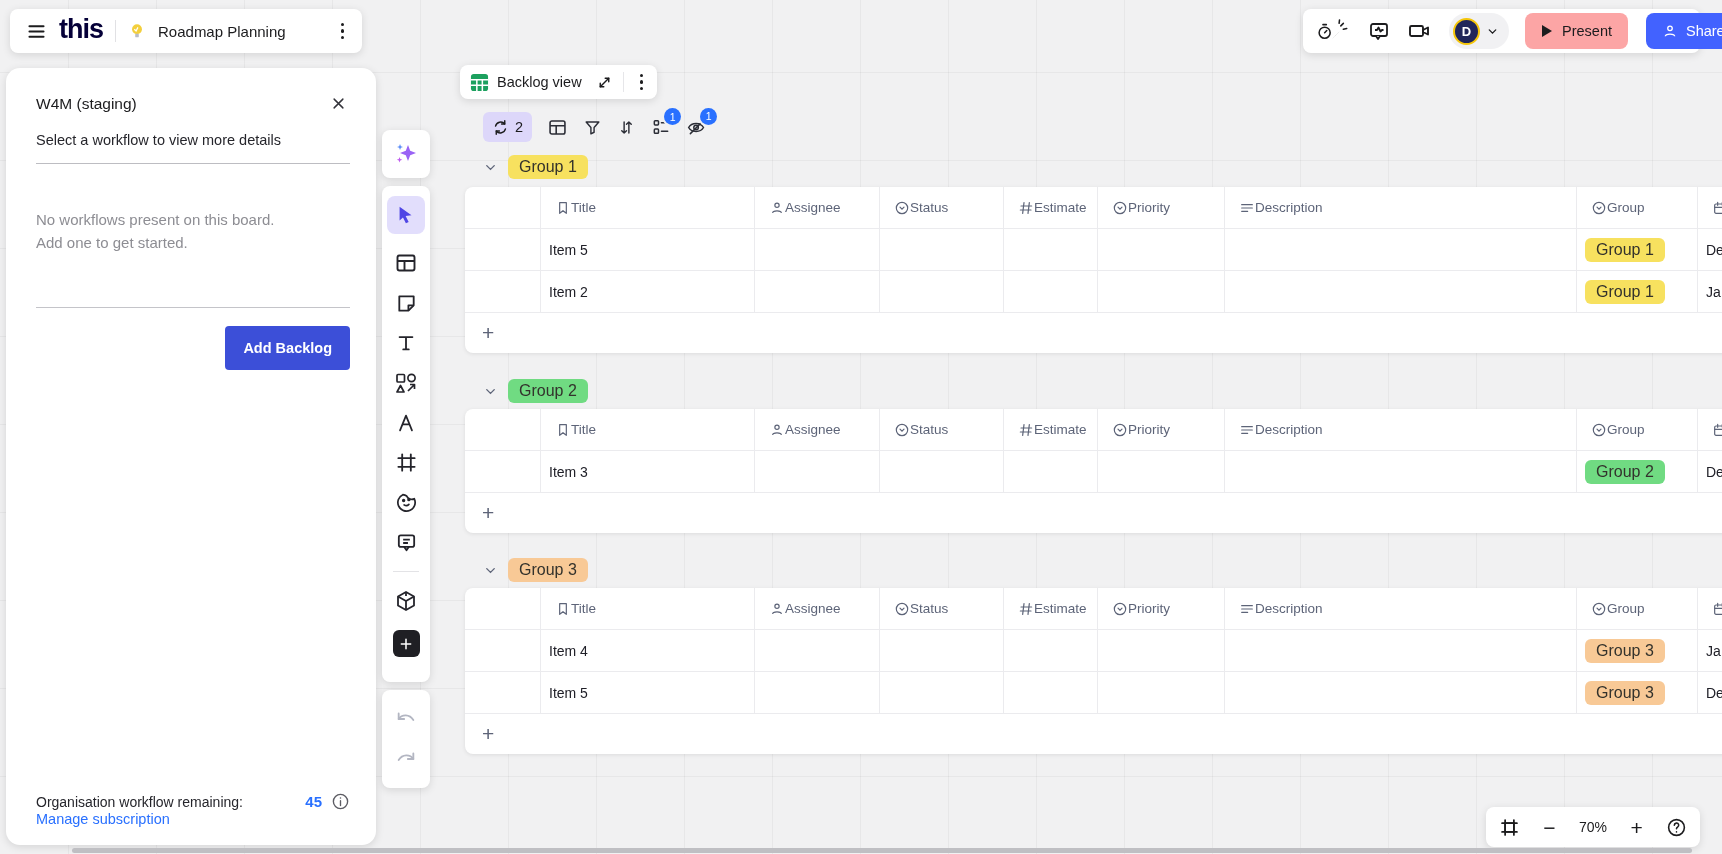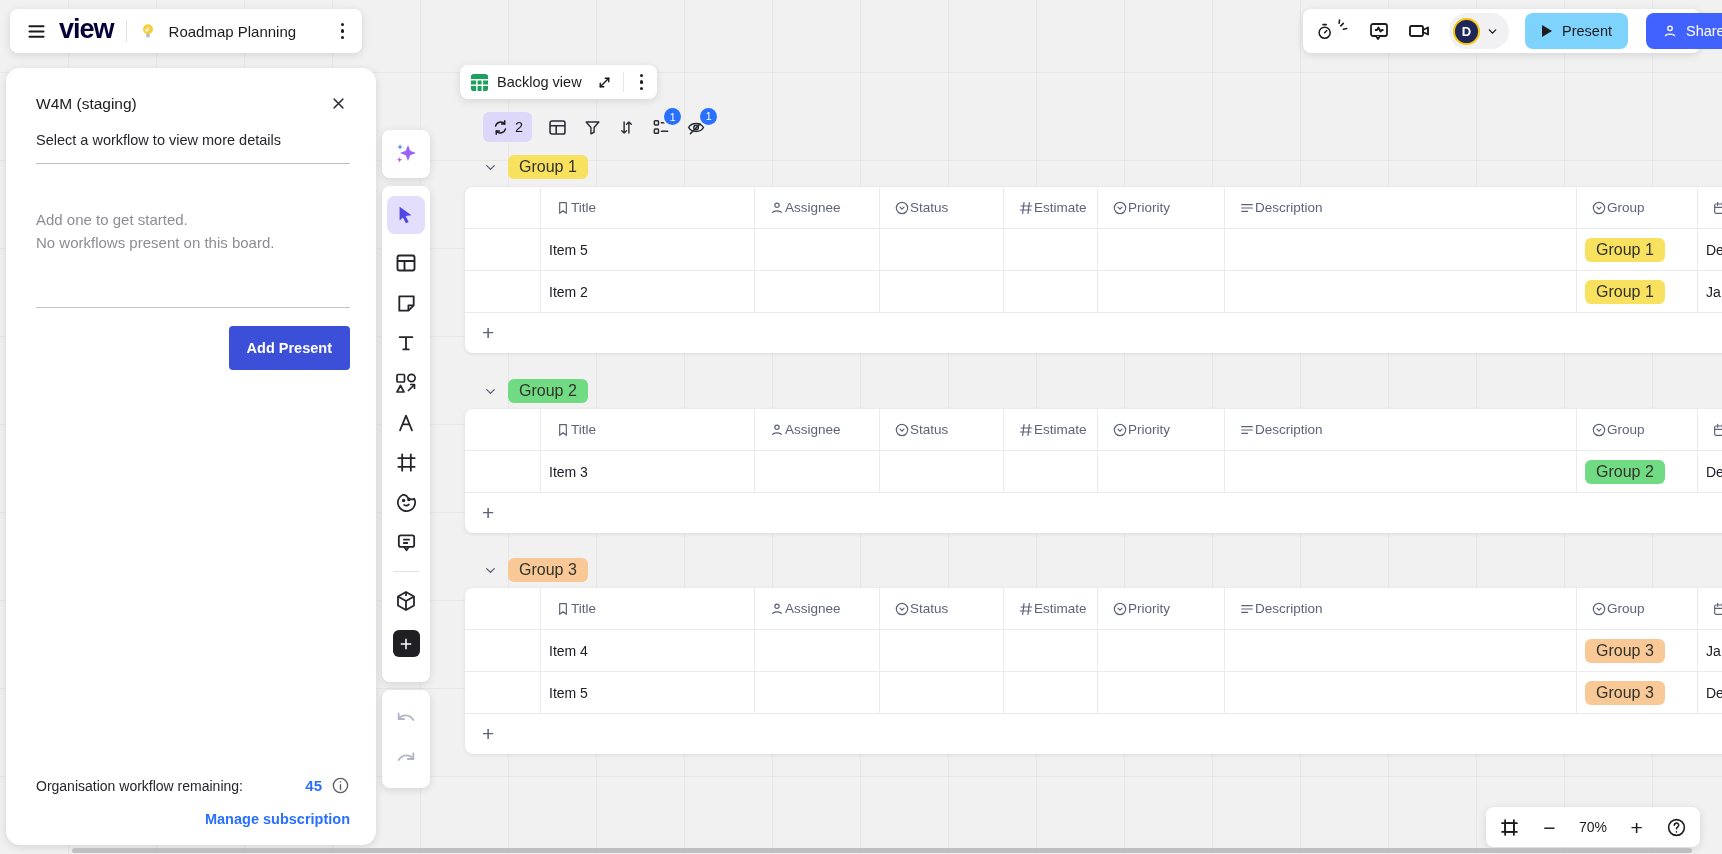--- a/index.html
+++ b/index.html
@@ -19,40 +19,40 @@
   .topbar-left { left:10px; top:9px; width:352px; height:44px; display:flex; align-items:center; padding:0 12px 0 16px; gap:12px; }
   .logo { font-size:27px; font-weight:bold; letter-spacing:-1px; color:#050038; margin-top:-3px;}
   .vdiv { width:1px; height:22px; background:#e1e1e4; }
   .board-name { font-size:15px; color:#1c1c1e; }
   .kebab { display:flex; flex-direction:column; gap:3px; padding:4px 6px; cursor:pointer; margin-left:auto;}
   .kebab i { width:3.5px; height:3.5px; border-radius:50%; background:#1c1c1e; }
   .topbar-right { left:1303px; top:9px; width:397px; height:44px; display:flex; align-items:center; padding:0 4px 0 14px; gap:16px; }
   .tb-icon { color:#1c1c1e; cursor:pointer; }
   .avatar-pill { display:flex; align-items:center; gap:6px; background:#f1f1f3; border-radius:20px; height:36px; padding:0 10px 0 4px; cursor:pointer;}
   .avatar { width:27px; height:27px; border-radius:50%; background:#20265a; border:2.5px solid #f5c60a; color:#fff; font-size:13px; font-weight:bold; display:flex; align-items:center; justify-content:center;}
-  .btn-present { display:flex; align-items:center; gap:9px; background:#7dd3fc; border-radius:8px; height:36px; padding:0 16px; font-size:14.5px; cursor:pointer; border:none; color:#1c1c1e;}
+  .btn-present { display:flex; align-items:center; gap:9px; background:#fca5a5; border-radius:8px; height:36px; padding:0 16px; font-size:14.5px; cursor:pointer; border:none; color:#1c1c1e;}
   .btn-share { display:flex; align-items:center; gap:8px; background:#4262ff; color:#fff; border-radius:8px; height:36px; padding:0 16px; font-size:14.5px; cursor:pointer; border:none; margin-left:2px;}
 
   
   .panel { left:6px; top:68px; width:370px; height:777px; border-radius:14px; padding:24px 26px 0 30px; }
   .panel-title-row { display:flex; align-items:center; }
   .panel-title { font-size:15.5px; color:#1c1c1e; }
   .panel-close { margin-left:auto; cursor:pointer; padding:4px; color:#33333a;}
   .panel-heading-row { display:flex; align-items:center; gap:16px; margin-top:18px; }
   .panel-heading { font-size:21px; font-weight:500; color:#17171c; margin-right:auto;}
   .panel-sub { font-size:14.5px; margin-top:17px; color:#26262c; }
   .hdiv { border:none; border-top:1.5px solid #bdbdc2; margin-top:15px; }
   .empty-text { margin-top:44px; font-size:15px; line-height:1.55; color:#8d8d93; }
   .hdiv2 { border:none; border-top:1.5px solid #c4c4c9; margin-top:52px; }
   .btn-add { display:block; margin:18px 0 0 auto; background:#3c4fd8; color:#fff; border:none; border-radius:4px; height:44px; padding:0 18px; font-size:14.5px; font-weight:bold; cursor:pointer; }
   .panel-bottom { position:absolute; left:30px; right:26px; bottom:18px; }
   .credit-row { display:flex; align-items:center; gap:9px; font-size:14px; color:#26262c; margin-top:11px;}
   .credit-value { margin-left:auto; color:#2970ff; font-weight:bold; font-size:15px; }
   .info-ic { color:#5c5c63; }
-  .manage-link { text-align:right; margin-top:16px; color:#2970ff; font-weight:bold; font-size:14.5px; cursor:pointer;}
+  .manage-link { text-align:left; margin-top:0; color:#2970ff; font-weight:normal; font-size:14.5px; cursor:pointer;}
 
   
   .tool-sparkle { left:382px; top:130px; width:48px; height:48px; display:flex; align-items:center; justify-content:center; cursor:pointer;}
   .toolbar { left:382px; top:186px; width:48px; height:496px; display:flex; flex-direction:column; align-items:center; padding:10px 0; gap:17px; }
   .tool { color:#24242b; cursor:pointer; }
   .tool-active { width:38px; height:38px; background:#e2defc; border-radius:8px; display:flex; align-items:center; justify-content:center; }
   .tool-divider { width:26px; height:1px; background:#e3e3e6; }
   .tool-plus { width:27px; height:27px; background:#1f1f24; border-radius:6px; color:#fff; display:flex; align-items:center; justify-content:center; cursor:pointer;}
   .undo-card { left:382px; top:690px; width:48px; height:98px; display:flex; flex-direction:column; align-items:center; justify-content:center; gap:22px; }
   .undo-card .tool { color:#b3b6c2; }
@@ -94,21 +94,21 @@
 <body>
 
 <div id="stage">
 
   <div class="abs card topbar-left">
     <span class="tb-icon">
       <svg width="21" height="21" viewBox="0 0 24 24" fill="none" stroke="currentColor" stroke-width="2.4" stroke-linecap="round">
           <path d="M4 6h16M4 12h16M4 18h16"></path>
         </svg>
     </span>
-    <span class="logo">view</span>
+    <span class="logo">this</span>
     <span class="vdiv"></span>
     <span>
       <svg width="18" height="18" viewBox="0 0 20 20">
           <circle cx="10" cy="8" r="5.5" fill="#f3cf3d"></circle>
           <path d="M7 8 l2 2 2-4" stroke="#fff" stroke-width="1.4" fill="none"></path>
           <rect x="8" y="13" width="4" height="4" rx="1" fill="#b9bcc6"></rect>
         </svg>
     </span>
     <span class="board-name">Roadmap Planning</span>
     <span class="kebab">
@@ -172,25 +172,25 @@
       <span class="panel-title">W4M (staging)</span>
       <span class="panel-close">
         <svg width="15" height="15" viewBox="0 0 24 24" fill="none" stroke="currentColor" stroke-width="2.3" stroke-linecap="round">
             <path d="M5 5l14 14M19 5L5 19"></path>
           </svg>
       </span>
     </div>
     <div class="panel-sub">Select a workflow to view more details</div>
     <hr class="hdiv">
     <div class="empty-text">
+      <div>No workflows present on this board.</div>
       <div>Add one to get started.</div>
-      <div>No workflows present on this board.</div>
     </div>
     <hr class="hdiv2">
-    <button class="btn-add">Add Present</button>
+    <button class="btn-add">Add Backlog</button>
 
     <div class="panel-bottom">
       <div class="credit-row">
         <span>Organisation workflow remaining:</span>
         <span class="credit-value">45</span>
         <span class="info-ic">
           <svg width="19" height="19" viewBox="0 0 24 24" fill="none" stroke="currentColor" stroke-width="1.7">
               <circle cx="12" cy="12" r="9"></circle>
               <path d="M12 11v6" stroke-linecap="round"></path>
               <circle cx="12" cy="7.5" r="1" fill="currentColor" stroke="none"></circle>

